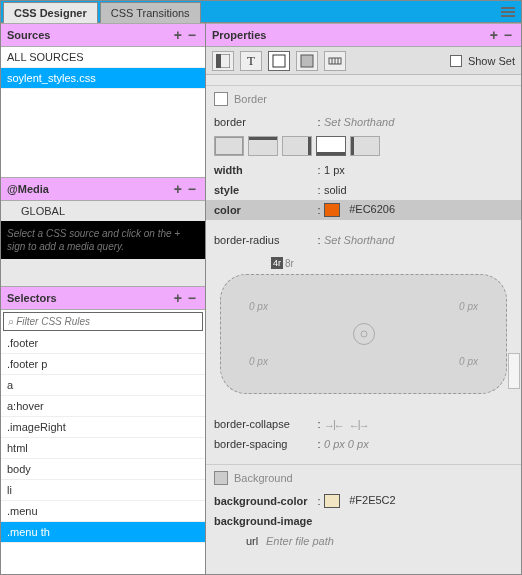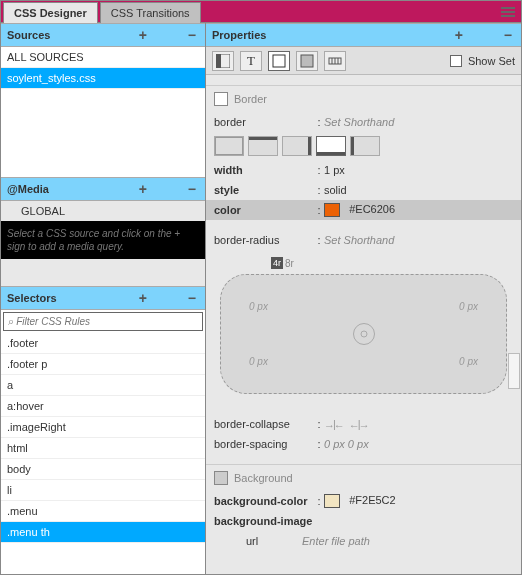--- a/index.html
+++ b/index.html
@@ -1,29 +1,29 @@
 <!DOCTYPE html>
 <html><head>
 <meta charset="utf-8">
 <style>
   * { box-sizing: border-box; margin: 0; padding: 0; font-family: Arial, Helvetica, sans-serif; }
   body { width: 522px; height: 575px; background: #d4d4d4; font-size: 11px; color: #333; overflow: hidden; position: relative; border:1px solid #888;}
   
-  .tab-bar { height: 22px; display: flex; background: #be185d; border-bottom: 1px solid #888; align-items: flex-start;}
+  .tab-bar { height: 22px; display: flex; background: #0ea5e9; border-bottom: 1px solid #888; align-items: flex-start;}
   .tab { padding: 4px 10px; font-size: 11px; background: #c0c0c0; border:1px solid #888; border-bottom:none; margin-left:2px; position:relative; top:1px;}
   .tab.active { background: #e8e8e8; font-weight: bold; }
   .tab-bar .spacer { flex:1; }
   .tab-bar .panel-menu { padding: 0 6px; align-self:center;}
   .tab-bar .panel-menu svg { display:block;}
 
   .main { display: flex; height: calc(100% - 22px); }
   .left-col { width: 205px; display:flex; flex-direction:column; border-right:1px solid #888;}
   .right-col { flex:1; display:flex; flex-direction:column; background:#e8e8e8;}
 
-  .section-header { height: 24px; background: #7dd3fc; border-top:1px solid #aaa; border-bottom:1px solid #aaa; display:flex; align-items:center; padding:0 6px; font-weight:bold;gap:35px;}
+  .section-header { height: 24px; background: #f0abfc; border-top:1px solid #aaa; border-bottom:1px solid #aaa; display:flex; align-items:center; padding:0 6px; font-weight:bold;}
   .section-header .spacer { flex:1;}
   .pm { font-size:14px; font-weight:bold; padding:0 3px; cursor:default; color:#555;}
 
   .left-body { background:#fff; flex:0 0 auto; overflow:auto;}
   .list-item { padding:4px 6px; border-bottom:1px solid #eee; font-size:11px;}
   .list-item.sel { background:#00a9ff; color:#fff;}
   .note { padding:6px; font-style:italic; color:#777; font-size:10px; line-height:1.3; background:#000000;}
 
   .sources-body { height: 130px; background:#fff;}
   .media-section {}
@@ -283,20 +283,20 @@
           <span class="colon">:</span>
           <span class="val set">
             <span class="color-swatch" id="bgcolor-swatch" style="background: rgb(242, 229, 194);"></span>
             &nbsp;&nbsp;<span>#F2E5C2</span>
           </span>
         </div>
         <div class="prop-row bold">
           <span class="lbl">background-image</span>
         </div>
         <div class="prop-row" style="padding-left:40px;">
-          <span class="lbl" style="width:56px;">url</span>
+          <span class="lbl" style="width:20px;">url</span>
           <span class="val">Enter file path</span>
         </div>
       </div>
     </div>
     <div class="scroll-thumb" style="top:330px; height:36px;"></div>
   </div>
 </div>
 
 </body></html>

